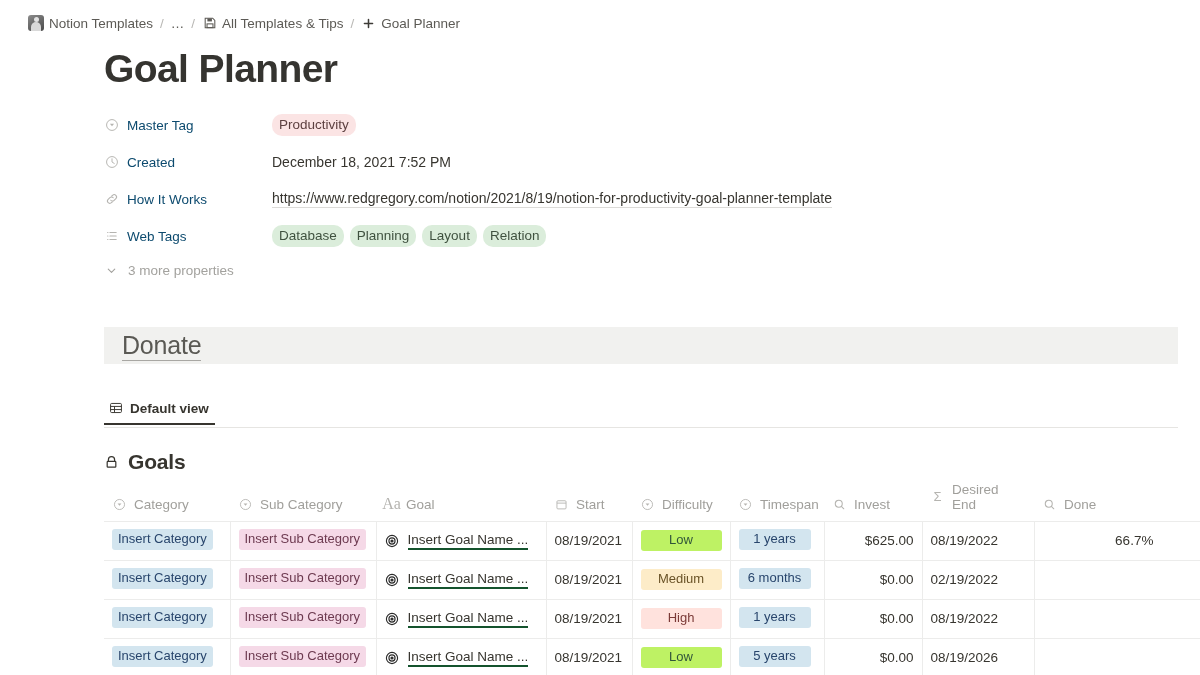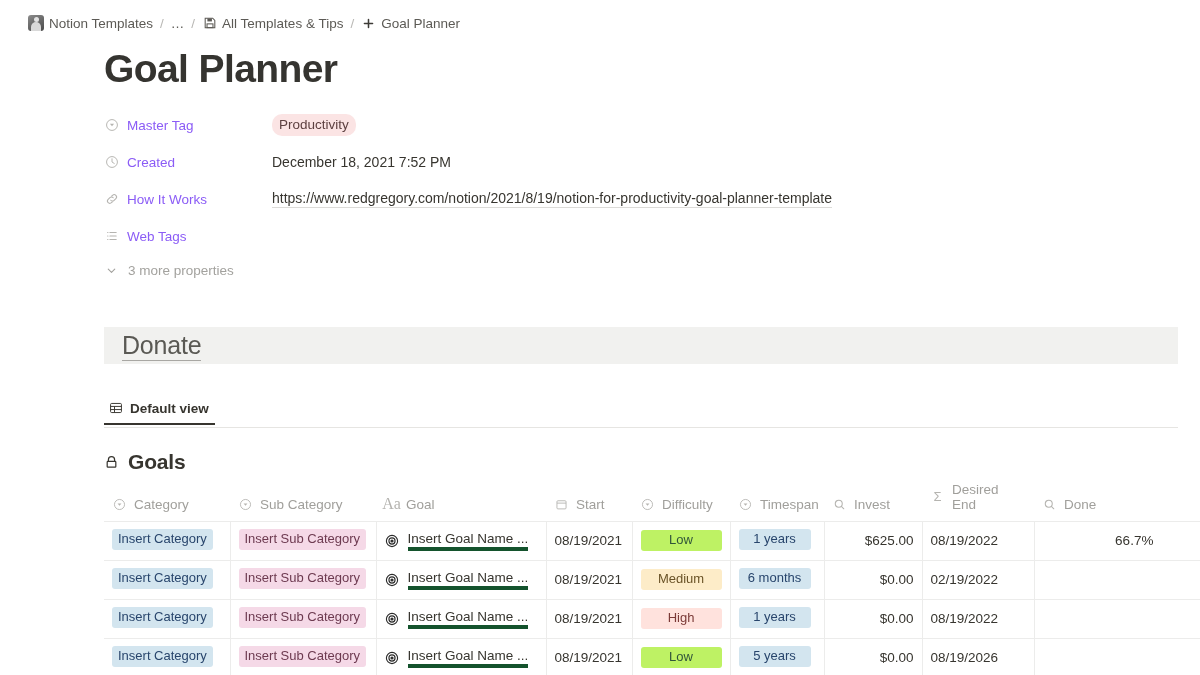--- a/index.html
+++ b/index.html
@@ -75,21 +75,21 @@
     align-items: center;
     height: 29px;
     margin-bottom: 8px;
   }
   .prop-label {
     display: flex;
     align-items: center;
     gap: 8px;
     width: 168px;
     flex: none;
-    color: #8b5cf6;
+    color: #0c4a6e;
     font-size: 13.5px;
   }
   .prop-icon { width:15px; height:15px; display:inline-flex; align-items:center; justify-content:center; flex:none; }
   .prop-value { font-size: 14px; color: #37352f; display:flex; align-items:center; gap:6px; flex-wrap:wrap;}
   .tag {
     display:inline-block;
     padding: 2px 7px 3px 7px;
     border-radius: 10px;
     font-size: 13.5px;
     line-height: 17px;
@@ -194,21 +194,21 @@
     text-align:center;
   }
   .t-blue{ background:#d3e5ef; color:#28456c; }
   .t-pink{ background:#f5d9e7; color:#6d3a50; }
   .t-green{ background:#bef264; color:#31553a; }
   .t-yellow{ background:#fdecc8; color:#6a5327; }
   .t-red{ background:#ffe2dd; color:#7b3a37; }
   .t-wide{ display:block; width:84px; box-sizing:border-box; }
   .t-span{ display:inline-block; min-width:60px; }
   .goal-cell{ display:flex; align-items:center; gap:9px; }
-  .goal-name{ border-bottom:4px solid #14532d; padding-bottom:1px; }
+  .goal-name{ border-bottom:2px solid #14532d; padding-bottom:1px; }
   .num{ text-align:right; display:block; }
   .center{ text-align:center; display:block; }
 
   svg{ display:block; }
 </style>
 </head>
 <body>
 
 <div class="breadcrumb">
   <div class="bc-group">
@@ -290,20 +290,26 @@
 
     <div class="prop-row">
       <div class="prop-label">
         <span class="prop-icon">
           <svg width="14" height="14" viewBox="0 0 16 16" stroke="#b5b4b0" stroke-width="1.2" stroke-linecap="round">
             <path d="M5.6 4h7.2M5.6 8h7.2M5.6 12h7.2"></path>
             <path d="M3 4h.4M3 8h.4M3 12h.4"></path>
           </svg>
         </span>
         <span>Web Tags</span>
+      </div>
+      <div class="prop-value">
+        <span class="tag tag-green">Database</span>
+        <span class="tag tag-green">Planning</span>
+        <span class="tag tag-green">Layout</span>
+        <span class="tag tag-green">Relation</span>
       </div>
     </div>
 
     <div class="more-props">
       <span class="prop-icon">
         <svg width="13" height="13" viewBox="0 0 16 16" fill="none" stroke="#a3a29e" stroke-width="1.4" stroke-linecap="round" stroke-linejoin="round">
           <path d="M4 6.2l4 4 4-4"></path>
         </svg>
       </span>
       <span>3 more properties</span>

